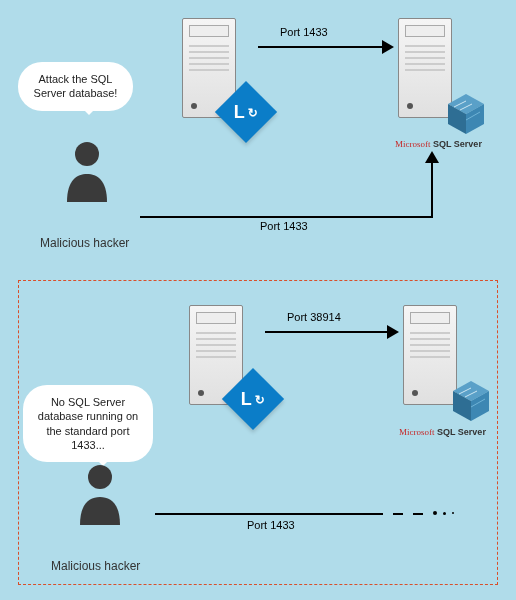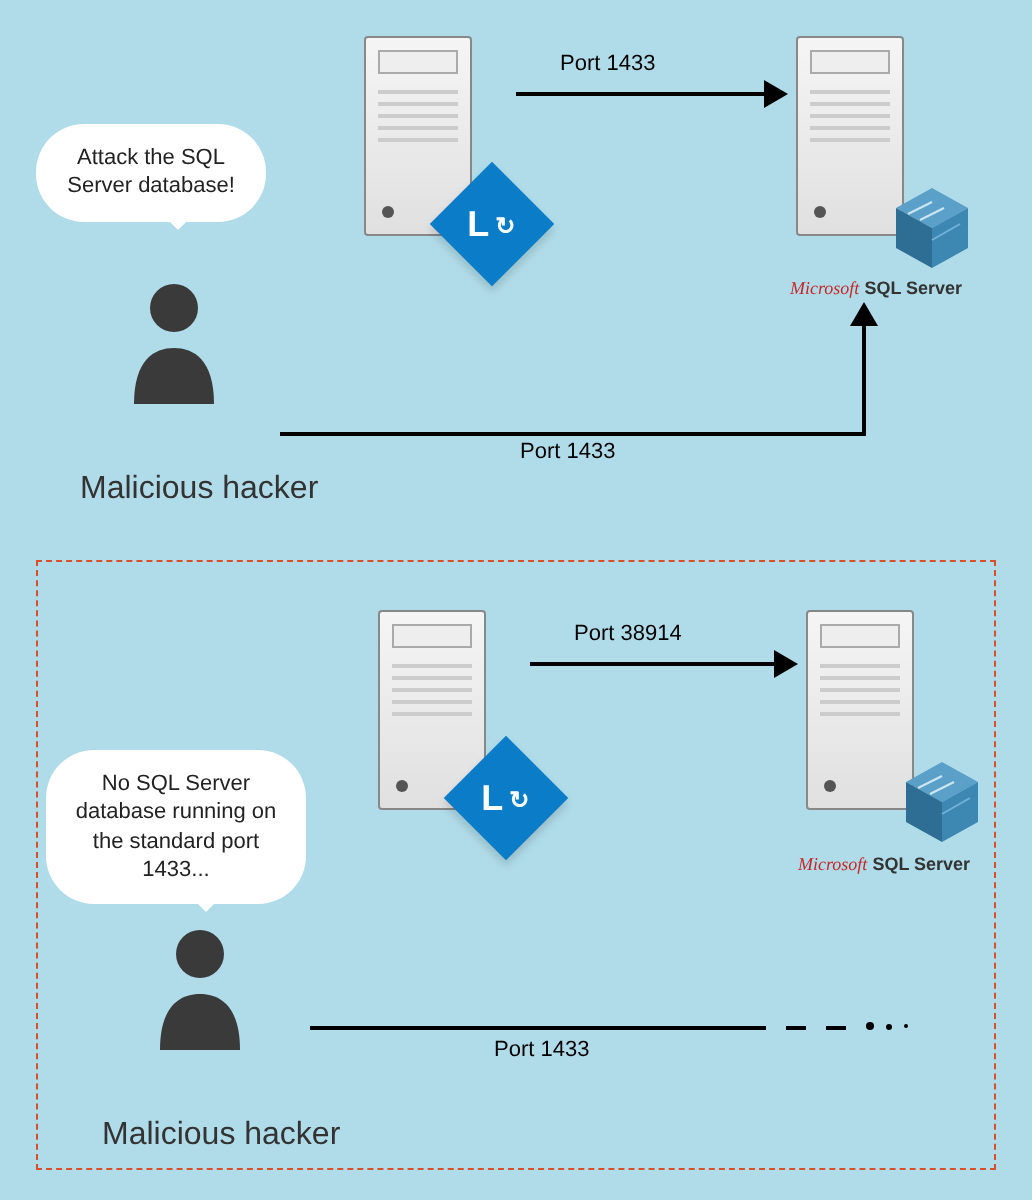--- a/index.html
+++ b/index.html
@@ -40,21 +40,21 @@
     border: 8px solid transparent;
     border-top-color: #ffffff;
   }
   .hacker {
     position: absolute;
     width: 50px;
   }
   .hacker svg { display:block; }
   .hacker-label {
     position: absolute;
-    font-size: 16px;
+    font-size: 12px;
     color: #333;
     white-space: nowrap;
   }
   .server {
     position: absolute;
     width: 72px;
     height: 110px;
   }
   .server-box {
     width: 54px;
@@ -116,21 +116,21 @@
     bottom: -8px;
     right: -18px;
     width: 44px; height: 44px;
   }
   .sql-label {
     position: absolute;
     font-size: 9px;
     color: #333;
     white-space: nowrap;
   }
-  .sql-label .red { color: #c62828; font-style: italic; font-family: Georgia, serif; text-align: right;}
+  .sql-label .red { color: #c62828; font-family: Georgia, serif; text-align: right;}
   .arrow-line {
     position: absolute;
     background: #000;
     height: 2px;
   }
   .arrow-head {
     position: absolute;
     width: 0; height: 0;
     border: 7px solid transparent;
   }
@@ -226,21 +226,21 @@
 
   <div class="arrow-line" style="left:140px; top:216px; width:293px;"></div>
   <div class="arrow-vert" style="left:431px; top:158px; height:60px;"></div>
   <div class="arrow-head up" style="left:425px; top:144px;"></div>
   <div class="port-label" style="left:260px; top:220px;">Port 1433</div>
 
 </div>
 
 <div class="panel panel-bottom">
 
-  <div class="speech-bubble" style="left:4px; top:94px; width:130px;">
+  <div class="speech-bubble" style="left:4px; top:104px; width:130px;">
     <span>No SQL Server database running on the standard port 1433...</span>
   </div>
 
   <div class="hacker" style="left:56px; top:182px;">
     <svg viewBox="0 0 50 64" width="50" height="64">
       <circle cx="25" cy="14" r="12" fill="#3a3a3a"></circle>
       <path d="M5 62 C5 40 15 34 25 34 C35 34 45 40 45 62 Z" fill="#3a3a3a"></path>
     </svg>
   </div>
   <div class="hacker-label" style="left:32px; top:278px;">Malicious hacker</div>

